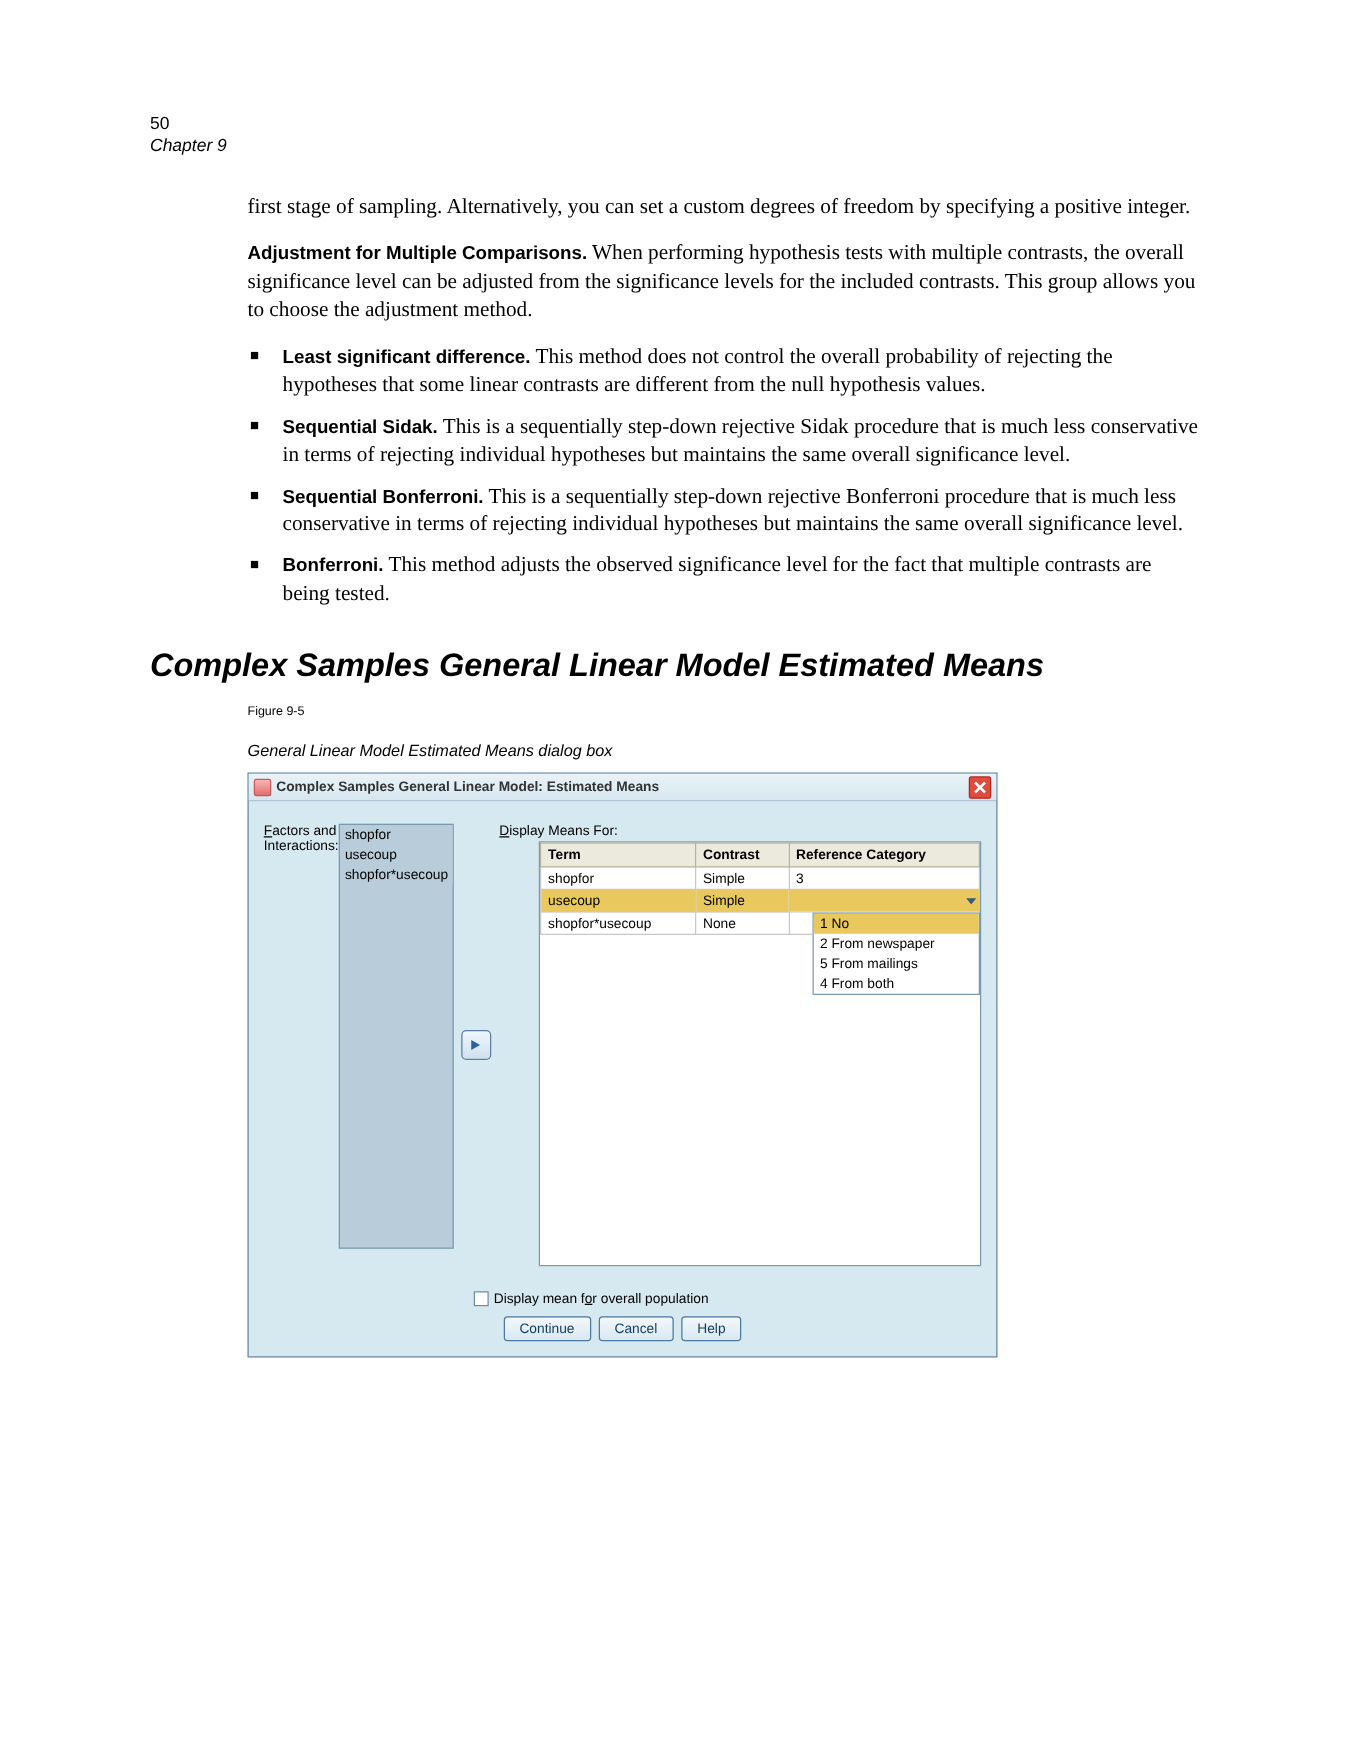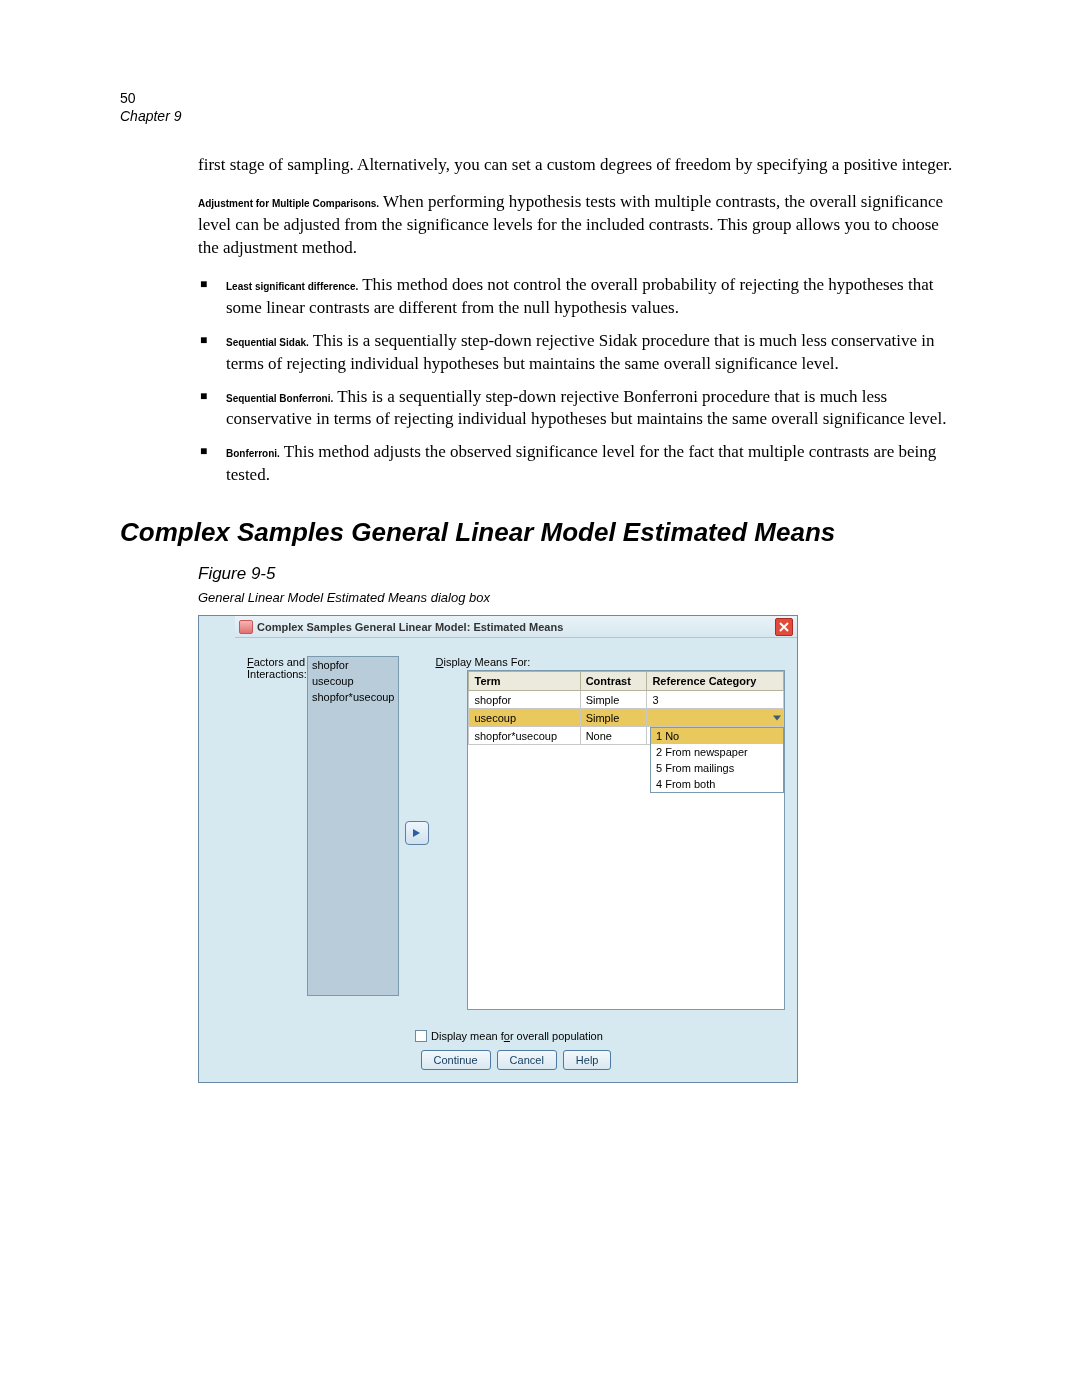--- a/index.html
+++ b/index.html
@@ -28,21 +28,21 @@
     margin-left: 78px;
     font-size: 17px;
     line-height: 1.35;
   }
   .para {
     margin-bottom: 14px;
   }
   .para b, .bullet b {
     font-family: Arial, Helvetica, sans-serif;
     font-weight: bold;
-    font-size: 10px;
+    font-size: 15px;
   }
   ul.methods {
     list-style: none;
     padding-left: 0;
     margin-bottom: 30px;
   }
   ul.methods li {
     position: relative;
     padding-left: 28px;
     margin-bottom: 10px;
@@ -58,40 +58,38 @@
     font-family: Arial, Helvetica, sans-serif;
     font-style: italic;
     font-weight: bold;
     color: #000;
     font-size: 26px;
     margin: 30px 0 16px 0;
   }
   .figure-label {
     margin-left: 78px;
     font-family: Arial, Helvetica, sans-serif;
-    font-size: 17px;
-    margin-bottom: 6px;
-    font-style: italic;
+    font-size: 10px;
+    margin-bottom: 18px;
   }
   .figure-caption {
     margin-left: 78px;
     font-family: Arial, Helvetica, sans-serif;
     font-style: italic;
     font-size: 13px;
     margin-bottom: 10px;
   }
   
   .dialog {
     margin-left: 78px;
     width: 600px;
     border: 1px solid #6b8aa5;
     font-family: "Tahoma", Arial, sans-serif;
     font-size: 11px;
     background: #d6e8f0;
-    padding-left: 36px;
   }
   .titlebar {
     display: flex;
     align-items: center;
     justify-content: space-between;
     background: linear-gradient(#e9f3f8, #d7e7ef);
     border-bottom: 1px solid #b0c6d4;
     padding: 3px 4px 3px 4px;
     height: 22px;
   }

